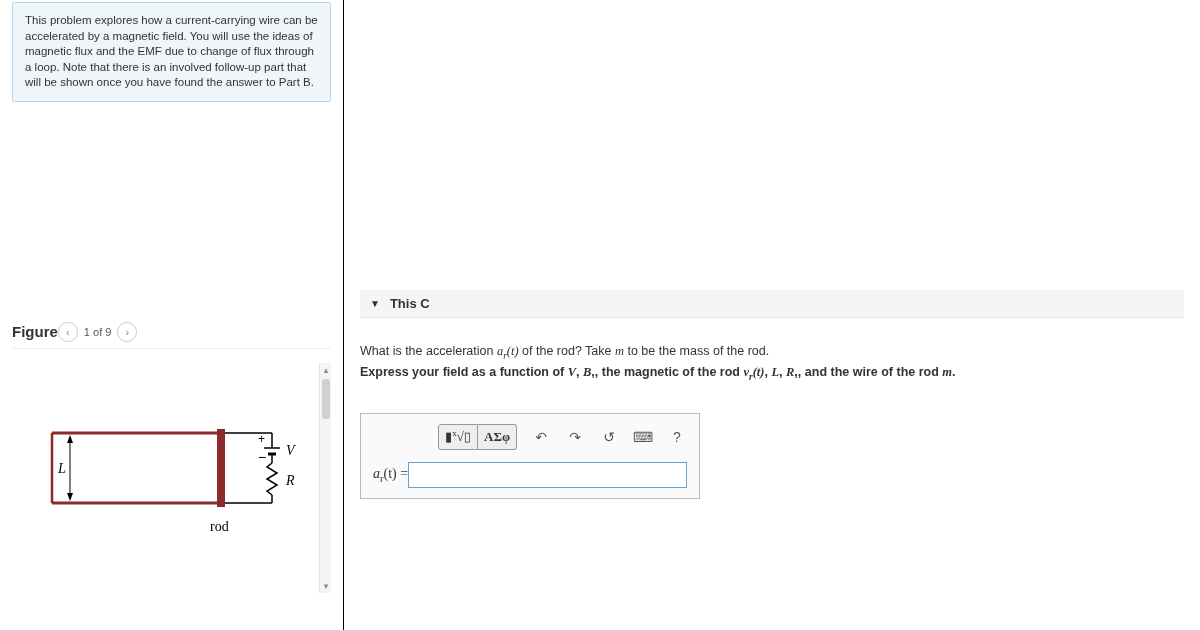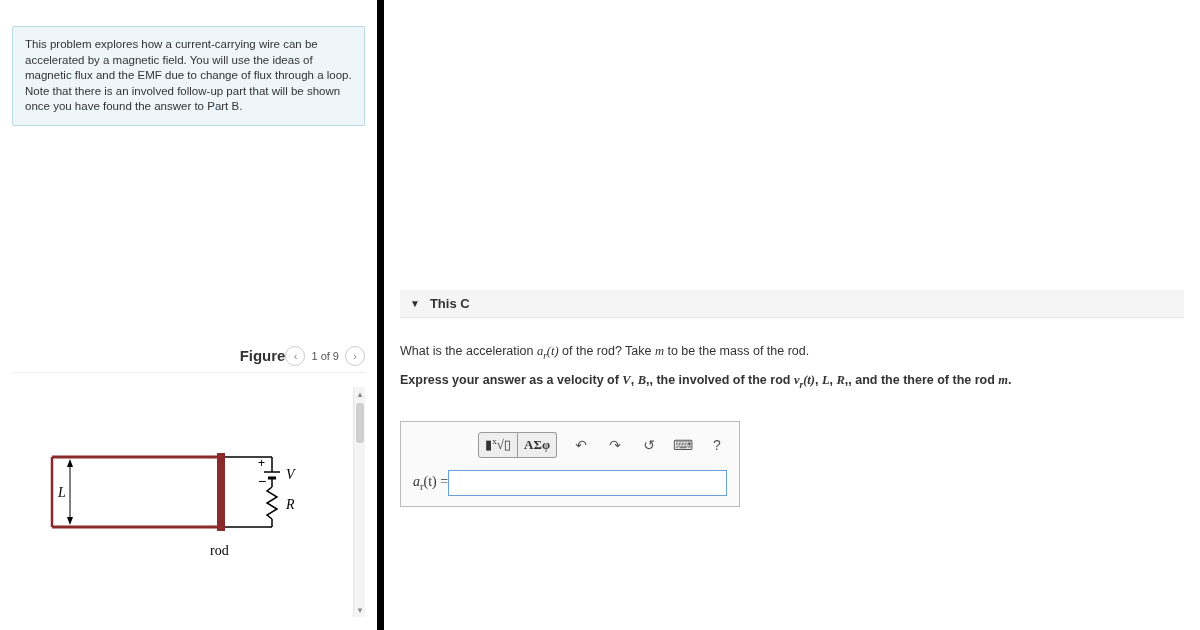--- a/index.html
+++ b/index.html
@@ -7,35 +7,35 @@
     margin: 0;
     font-family: Arial, Helvetica, sans-serif;
     font-size: 12px;
     color: #333;
     background: #fff;
     width: 1200px;
     height: 630px;
     overflow: hidden;
   }
   .container { display: flex; height: 100%; }
-  .left-pane { width: 384px; border-right: 7px solid #000000; padding: 26px 12px; position: relative; }
+  .left-pane { width: 344px; border-right: 1px solid #000000; padding: 2px 12px; position: relative; }
   .right-pane { flex: 1; padding: 10px 16px; }
   .intro-box {
     border: 1px solid #b8d8e8;
     background: #eef6fa;
     padding: 10px 12px;
     font-size: 11.5px;
     line-height: 1.35;
     color: #333;
     border-radius: 2px;
   }
   .figure-section { margin-top: 220px; }
   .figure-header {
     display: flex;
-    justify-content: flex-end;
+    justify-content: flex-start;
     align-items: center;
     border-bottom: 1px solid #eee;
     padding-bottom: 6px;
     margin-bottom: 14px;
   }
   .figure-title { font-weight: bold; font-size: 15px; }
   .fig-nav { display: flex; align-items: center; gap: 6px; font-size: 11px; color: #555; }
   .nav-btn {
     width: 20px; height: 20px; border: 1px solid #ccc; border-radius: 50%;
     display: flex; align-items: center; justify-content: center;
@@ -46,21 +46,21 @@
   .scrollbar { position: absolute; right: 0; top: 0; width: 12px; height: 100%; background: #f4f4f4; border-left:1px solid #e5e5e5; }
   .scroll-btn { width: 12px; height: 14px; display:flex; align-items:center; justify-content:center; color:#888; font-size:9px; cursor:pointer;}
   .scroll-thumb { width: 8px; margin-left:2px; height: 40px; background: #d0d0d0; border-radius: 3px; margin-top:2px;}
   .part-header {
     display: flex; align-items: center; gap: 10px;
     background: #f5f5f5; border-bottom: 1px solid #e5e5e5;
     padding: 6px 10px; margin-top: 280px; margin-bottom: 24px;
     font-weight: bold; font-size: 13px; cursor: pointer;
   }
   .part-header .caret { font-size: 10px; }
-  .question { font-size: 12.5px; line-height: 1.5; margin-bottom: 8px; }
+  .question { font-size: 12.5px; line-height: 1.5; margin-bottom: 0; }
   .instruct { font-size: 12.5px; font-weight: bold; line-height: 1.5; margin-bottom: 30px; }
   .mi { font-style: italic; font-family: "Times New Roman", serif; }
   .sub { vertical-align: sub; font-size: 0.75em; }
   .answer-box {
     border: 1px solid #bbb; background: #fafafa;
     width: 340px; padding: 10px 12px;
   }
   .toolbar { display: flex; align-items: center; justify-content: flex-end; gap: 14px; margin-bottom: 12px; }
   .tb-group { display: flex; align-items: center; }
   .tb-btn {
@@ -142,21 +142,21 @@
     <div class="part-header">
       <span class="caret">▼</span>
       <span>This C</span>
     </div>
 
     <div class="question">
       <span>What is the acceleration </span><span class="mi">a<span class="sub">r</span>(t)</span><span> of the rod? Take </span><span class="mi">m</span><span> to be the mass of the rod.</span>
     </div>
 
     <div class="instruct">
-      <span>Express your answer as a velocity of </span><span class="mi">V</span>, <span class="mi">B</span>,<span style="font-weight:bold">, the involved of the rod </span><span class="mi">v<span class="sub">r</span>(t)</span>, <span class="mi">L</span>, <span class="mi">R</span>,<span>, and the there of the rod </span><span class="mi">m</span><span>.</span>
+      <span>Express your field as a function of </span><span class="mi">V</span>, <span class="mi">B</span>,<span style="font-weight:bold">, the magnetic of the rod </span><span class="mi">v<span class="sub">r</span>(t)</span>, <span class="mi">L</span>, <span class="mi">R</span>,<span>, and the wire of the rod </span><span class="mi">m</span><span>.</span>
     </div>
 
     <div class="answer-box">
       <div class="toolbar">
         <div class="tb-group">
           <div class="tb-btn first">▮<span style="font-size:9px;position:relative;top:-4px;">x</span>√▯</div>
           <div class="tb-btn last">ΑΣφ</div>
         </div>
         <div class="tb-icon">↶</div>
         <div class="tb-icon">↷</div>

